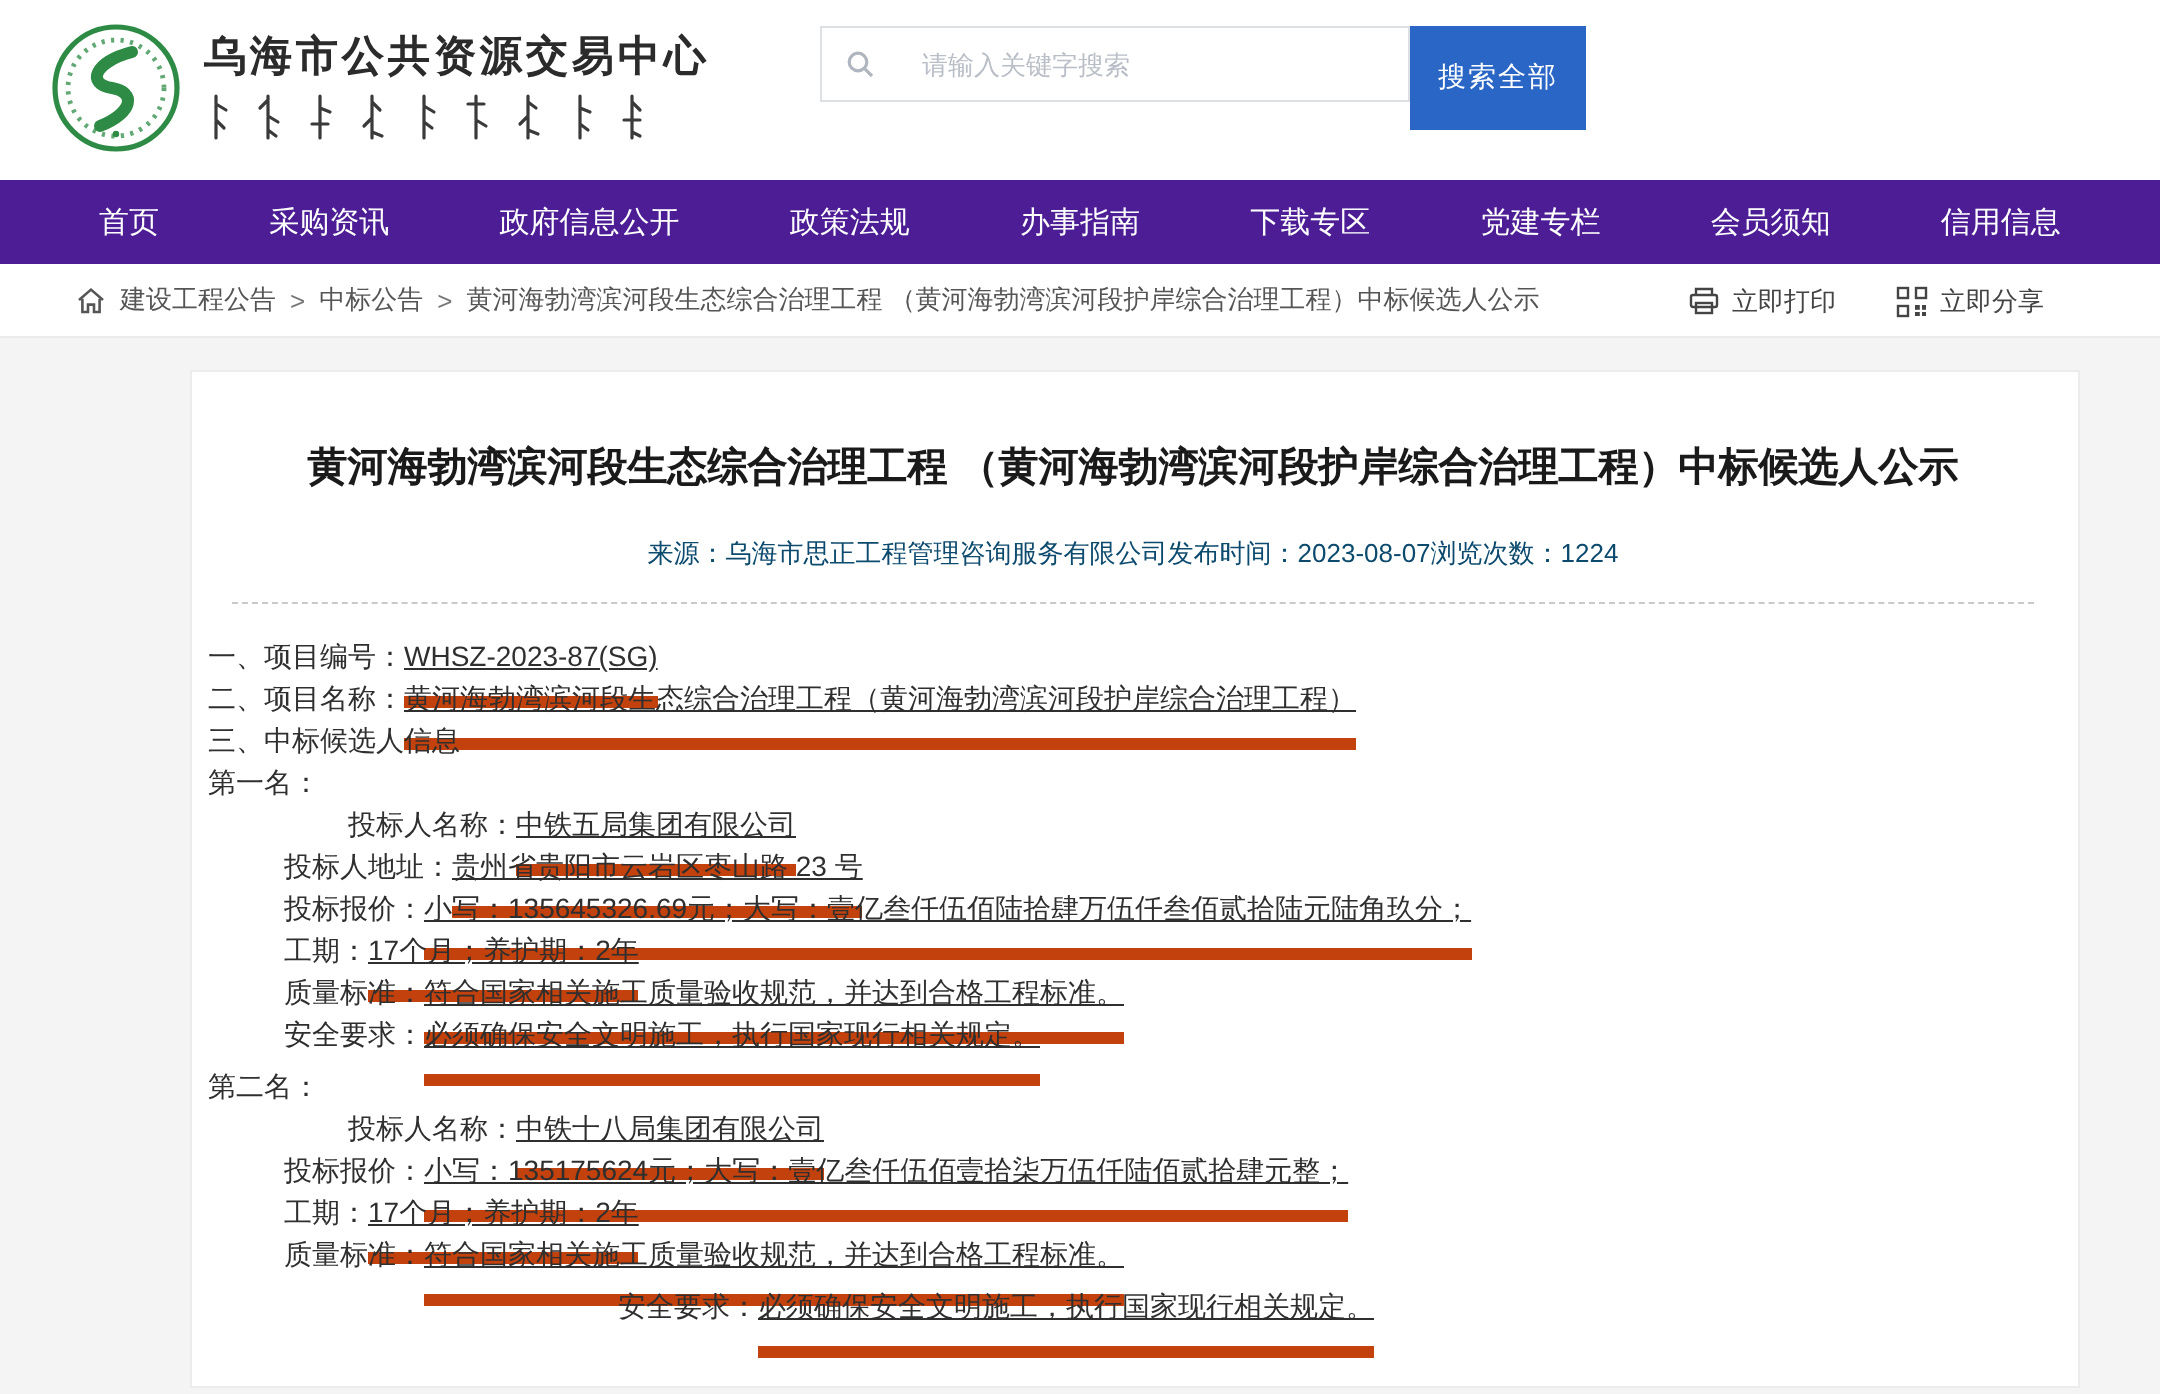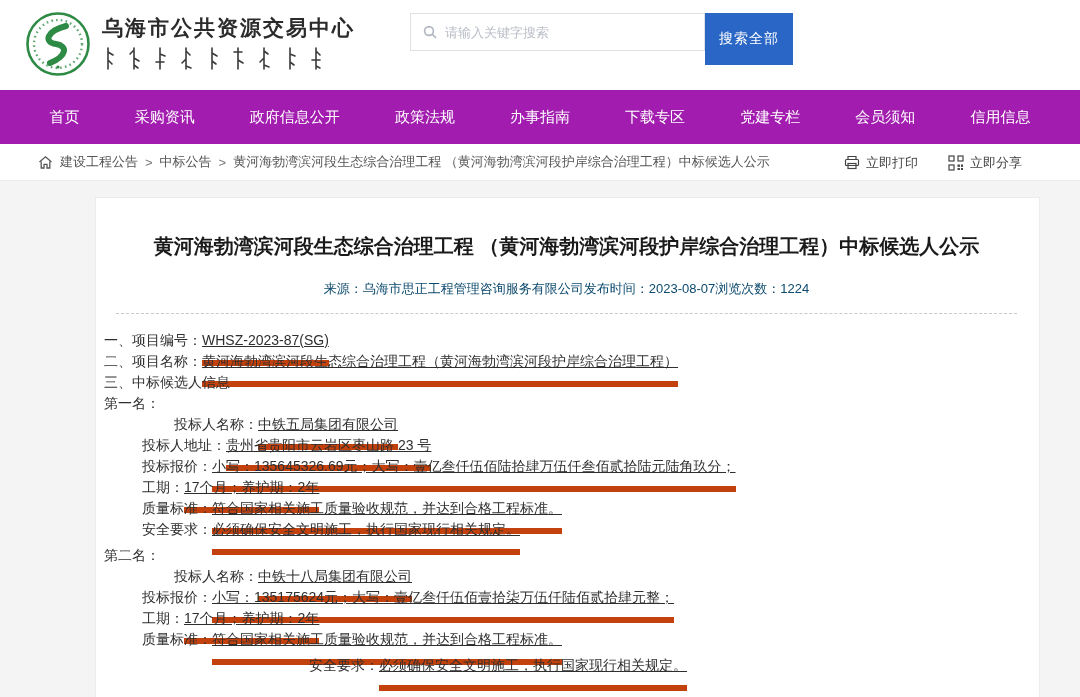--- a/index.html
+++ b/index.html
@@ -10,27 +10,27 @@
   .header { position:relative; width:1080px; height:90px; background:#ffffff; }
   .logo { position:absolute; left:25px; top:11px; width:66px; height:66px; }
   .site-title-wrap { position:absolute; left:102px; top:14px; }
   .site-title { font-size:21px; font-weight:bold; color:#2b2b2b; letter-spacing:2px;
     font-family:"DejaVu Serif","Liberation Serif",serif; }
   .mongolian { margin-top:4px; }
 
   .search-box { position:absolute; left:410px; top:13px; width:295px; height:38px;
     border:1px solid #dcdfe3; background:#fff; display:flex; align-items:center; }
   .search-box .mag { margin:0 8px 0 12px; flex:0 0 auto; }
-  .search-input { border:none; outline:none; flex:1; font-size:13px; color:#000000; height:100%; }
+  .search-input { border:none; outline:none; flex:1; font-size:13px; color:#000000; height:100%;margin-left:16px; }
   .search-input::placeholder { color:#b9bec7; }
   .search-btn { position:absolute; left:705px; top:13px; width:88px; height:52px;
     background:#2a66c5; color:#fff; font-size:14px; border:none; cursor:pointer; letter-spacing:1px; }
 
   
-  .nav { width:1080px; height:54px; background:#a21caf; display:flex;
+  .nav { width:1080px; height:42px; background:#4c1d95; display:flex;
     justify-content:space-around; align-items:center; padding:0 22px; }
   .nav-item { color:#ffffff; font-size:15px; cursor:pointer; white-space:nowrap; }
 
   
   .crumb-bar { position:relative; width:1080px; height:37px; background:#ffffff;
     border-bottom:1px solid #ebebeb; display:flex; align-items:center;
     padding-left:38px; font-size:13px; color:#555; }
   .crumb-bar .home { margin-right:7px; display:flex; align-items:center; }
   .crumb-sep { margin:0 7px; color:#777; }
   .crumb-item { white-space:nowrap; }

